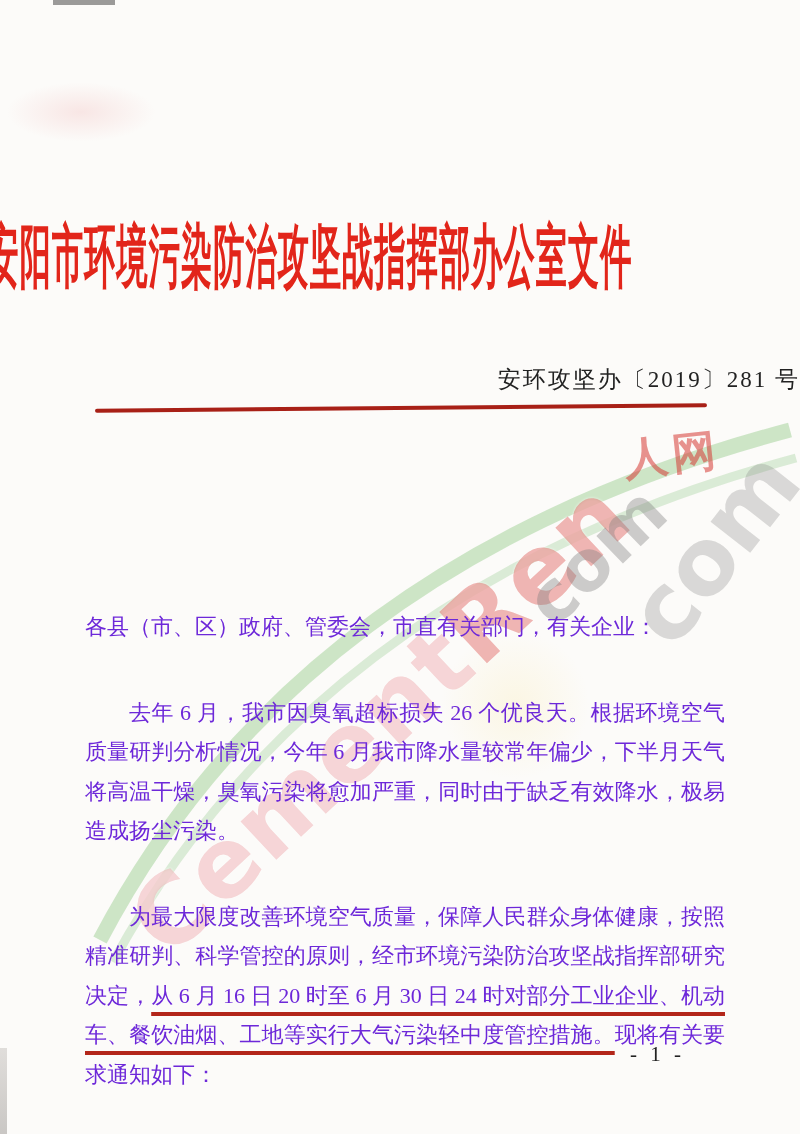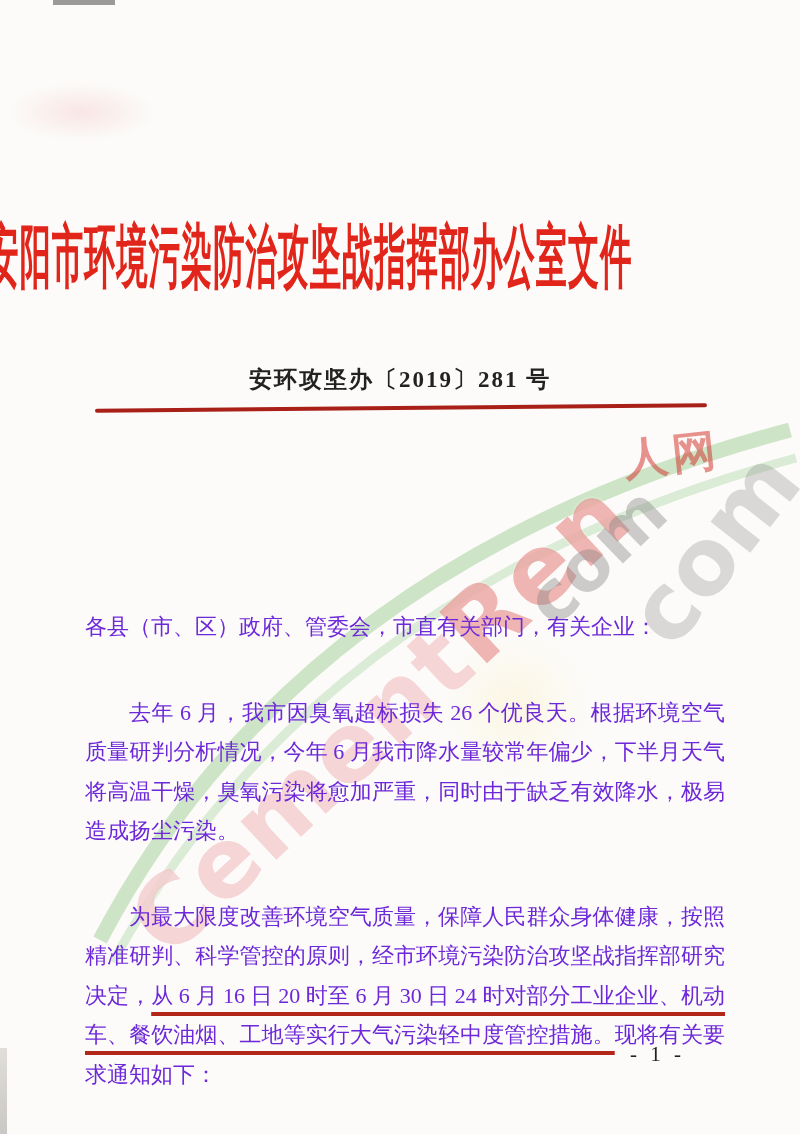--- a/index.html
+++ b/index.html
@@ -43,21 +43,21 @@
   .wm-blob { position:absolute; left:440px; top:630px; width:150px; height:150px; border-radius:50%;
     background:radial-gradient(circle, rgba(248,228,150,.22), rgba(248,228,150,0) 70%); }
 
   
   .banner { position:absolute; top:214px; left:0; right:0; height:88px; z-index:2;
     display:flex; align-items:center; justify-content:flex-start; }
   .banner span { font-size:30px; font-weight:bold; white-space:nowrap; letter-spacing:1px;
     color:var(--banner-red,#e2251a); transform:scale(1.04,2.3); }
 
   .doc-number { position:absolute; top:364px; left:0; right:0; z-index:2;
-    text-align:center; font-size:23px; letter-spacing:2px; color:#222;font-weight:bold; }
+    text-align:right; font-size:23px; letter-spacing:2px; color:#222; }
 
   .red-rule { position:absolute; top:406px; left:95px; width:612px; height:4px; z-index:2;
     background:var(--rule-red,#a82017); transform:rotate(-0.5deg); border-radius:2px; }
 
   .title { position:absolute; top:474px; left:0; right:0; z-index:2;
     text-align:center; font-size:31px; line-height:43px; font-weight:700;
     letter-spacing:1px; color:#121212; }
 
   .body-text { position:absolute; top:607px; left:85px; width:640px; z-index:2;
     font-size:22px; line-height:39.5px; text-align:justify; color:#6d28d9; }

